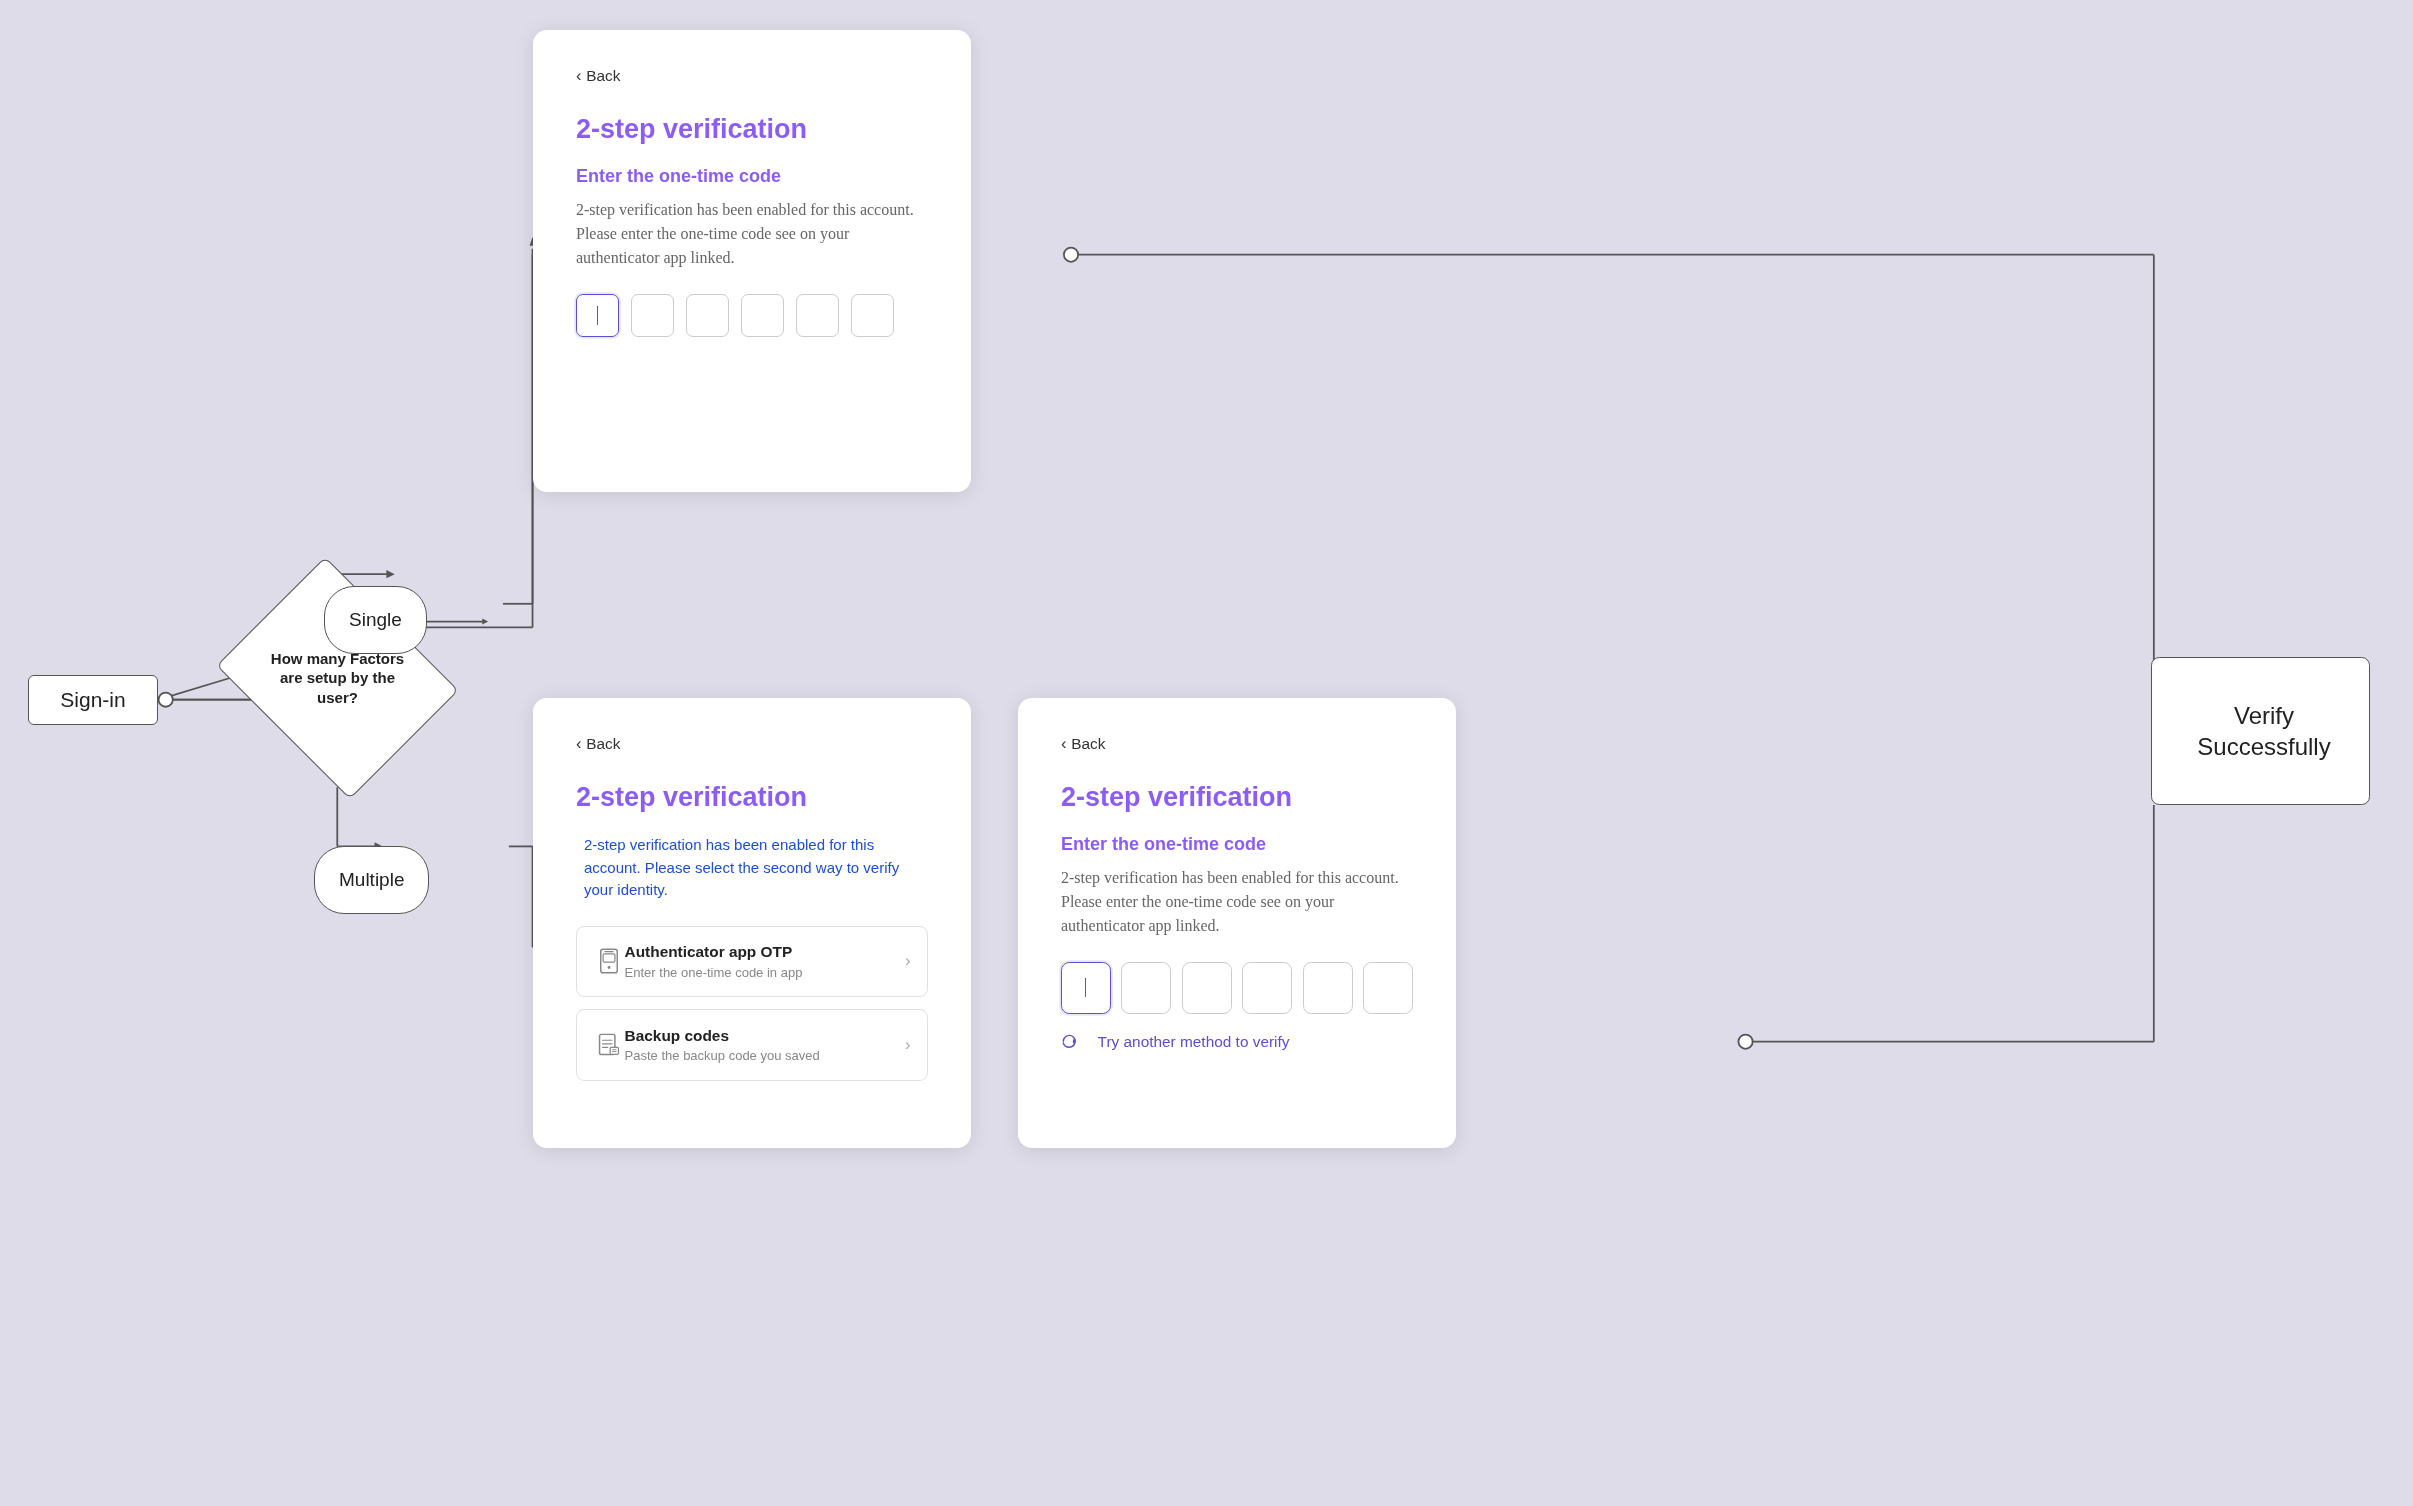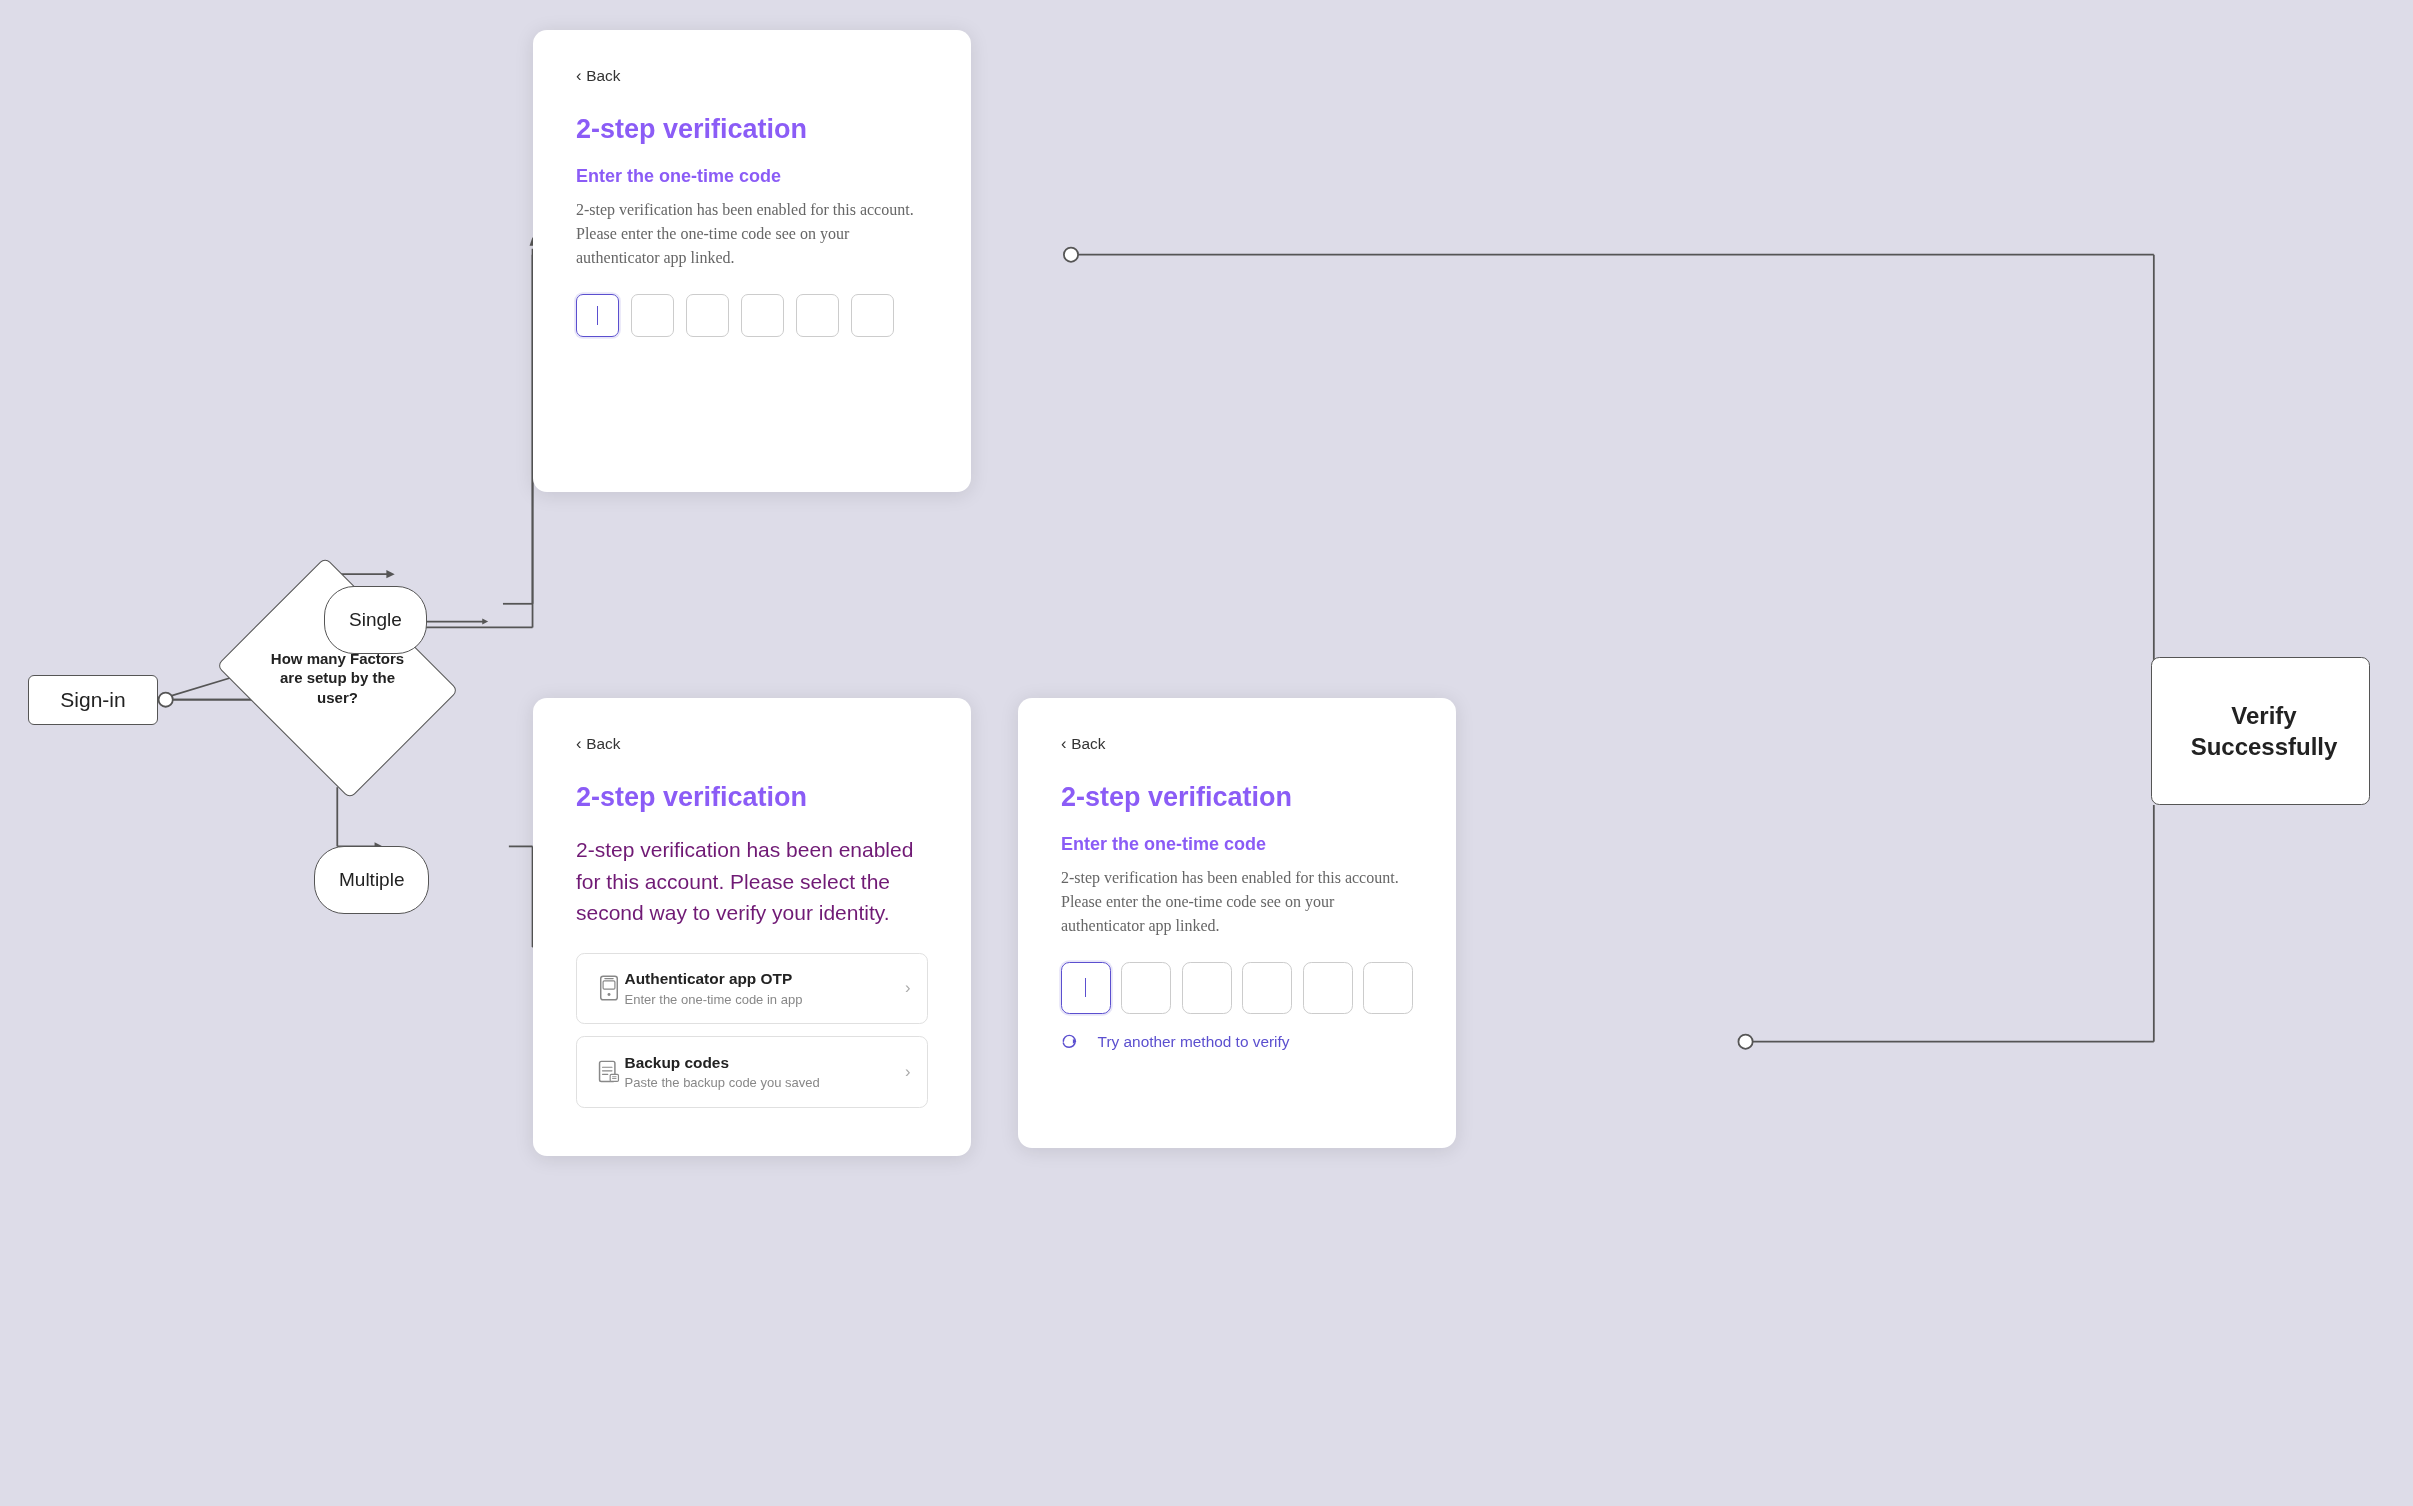--- a/index.html
+++ b/index.html
@@ -192,24 +192,25 @@
       animation: blink 1s infinite;
     }
 
     @keyframes blink {
       0%, 100% { opacity: 1; }
       50% { opacity: 0; }
     }
 
     
     .selector-desc {
-      font-size: 21px;
-      color: #701a75;
+      font-size: 15px;
+      color: #1d4ed8;
       line-height: 1.5;
       margin-bottom: 24px;
+      margin-left: 8px;
     }
 
     
     .method-option {
       display: flex;
       align-items: center;
       border: 0.9px solid #e0e0e0;
       border-radius: 8.3px;
       padding: 16.6px 16.6px;
       margin-bottom: 12px;
@@ -268,21 +269,21 @@
       width: 219px;
       height: 148px;
       border: 1.2px solid #555;
       border-radius: 8.3px;
       background: white;
       display: flex;
       align-items: center;
       justify-content: center;
       text-align: center;
       font-size: 24px;
-      font-weight: 700;
+      font-weight: 400;
       color: #222;
       line-height: 1.3;
       padding-left: 7px;
     }
 
     
     .otp-box-lg {
       width: 52px;
       height: 52px;
       border: 1.2px solid #ccc;

